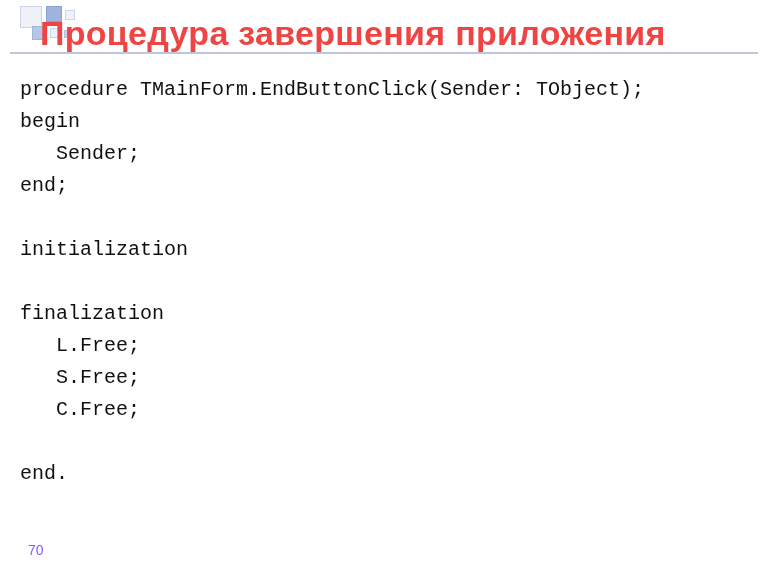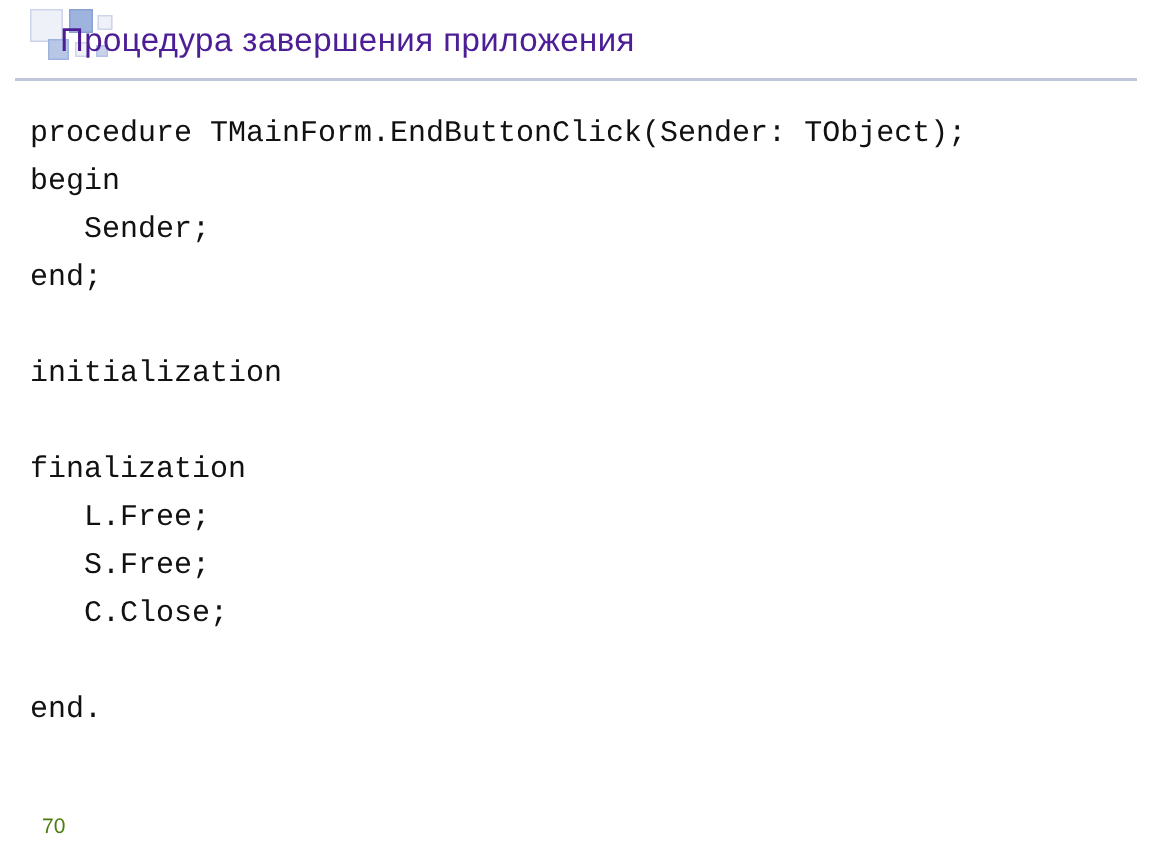--- a/index.html
+++ b/index.html
@@ -32,23 +32,23 @@
   .deco .c { width: 10px; height: 10px; left: 45px; top: 4px; }
   .deco .d { width: 14px; height: 14px; left: 12px; top: 20px; background:#b9c7e7; border-color:#9fb3df;}
   .deco .e { width: 10px; height: 10px; left: 30px; top: 22px; }
   .deco .f { width:  8px; height:  8px; left: 44px; top: 24px; background:#c8d2ec; border-color:#b4c0e4;}
 
   
   .title {
     position: absolute;
     left: 40px;
     top: 14px;
-    font-size: 22px;
-    font-weight: normal;
-    color: #4c1d95;
+    font-size: 34px;
+    font-weight: bold;
+    color: #ef4444;
     letter-spacing: .3px;
     white-space: nowrap;
   }
   .rule {
     position: absolute;
     left: 10px;
     right: 10px;
     top: 52px;
     height: 0;
     border-top: 2px solid #bfc6d9;
@@ -66,21 +66,21 @@
     color: #111;
     white-space: pre;
   }
 
   
   .pagenum {
     position: absolute;
     left: 28px;
     bottom: 18px;
     font-size: 14px;
-    color: #4d7c0f;
+    color: #8b5cf6;
   }
 </style>
 </head>
 <body>
 
 <div class="deco">
   <span class="a"></span>
   <span class="b"></span>
   <span class="c"></span>
   <span class="d"></span>
@@ -95,17 +95,17 @@
 <pre class="code"><span>procedure TMainForm.EndButtonClick(Sender: TObject);</span>
 <span>begin</span>
 <span>   Sender;</span>
 <span>end;</span>
 <span></span>
 <span>initialization</span>
 <span></span>
 <span>finalization</span>
 <span>   L.Free;</span>
 <span>   S.Free;</span>
-<span>   C.Close;</span>
+<span>   C.Free;</span>
 <span></span>
 <span>end.</span></pre>
 
 <div class="pagenum">70</div>
 
 </body></html>

